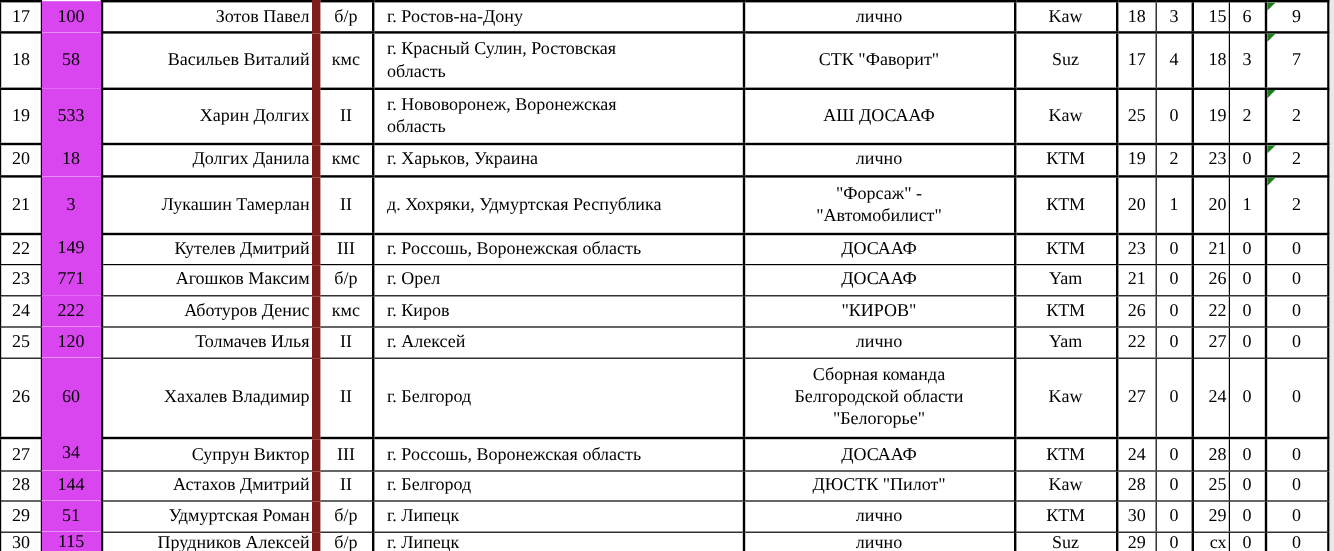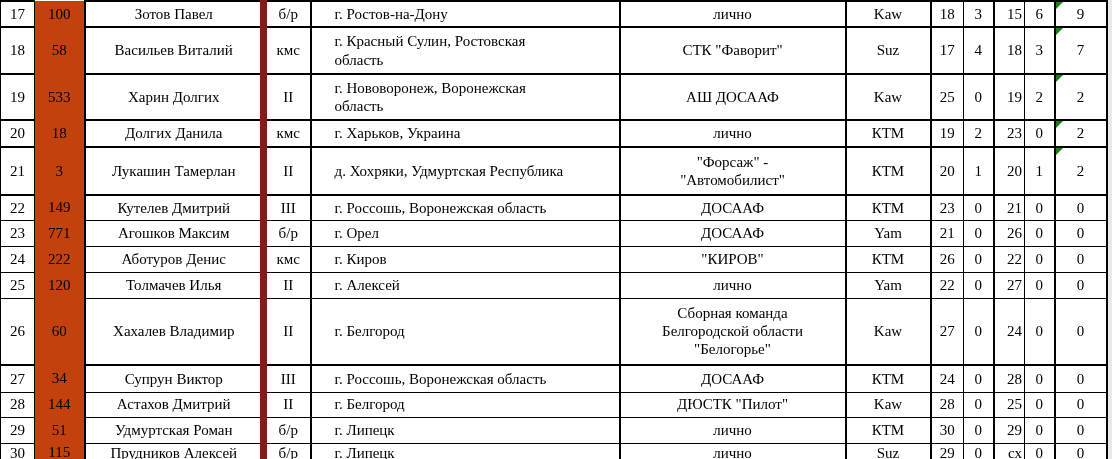--- a/index.html
+++ b/index.html
@@ -22,28 +22,28 @@
     padding:0 2px;
     overflow:hidden;
     line-height:1.22;
     position:relative;
   }
   tr.first td{border-top:2px solid #000;}
   tr.hb td{border-bottom-width:2px;}
   tr.last td{border-bottom:3px solid #000;}
   td.c-no{border-left:1px solid #000;}
   td.c-num{
-    background:#c2410c;
+    background:#d946ef;
     border-top:none !important;
     border-bottom:none !important;
   }
   tr.last td.c-num{border-bottom:3px solid #000 !important;}
-  td.c-name{border-left:2px solid #000;text-align:center;padding-left:4px;}
+  td.c-name{border-left:2px solid #000;text-align:right;padding-left:4px;}
   td.c-rank{border-left:7px solid #7f1d1d;}
-  td.c-city{border-left:2px solid #000;text-align:left;padding-left:23px;white-space:pre-line;}
+  td.c-city{border-left:2px solid #000;text-align:left;padding-left:11px;white-space:pre-line;}
   td.c-team{border-left:2px solid #000;white-space:pre-line;}
   td.c-bike{border-left:2px solid #000;}
   td.r-a{border-left:2px solid #000;}
   td.r-b{border-left:1px solid #000;}
   td.r-c{border-left:2px solid #000;text-align:right;}
   td.r-d{border-left:1px solid #000;}
   td.r-e{border-left:2px solid #000;border-right:2px solid #000;}
   .tri{
     position:absolute;top:0;left:0;width:0;height:0;
     border-top:7px solid #1b7e1b;

